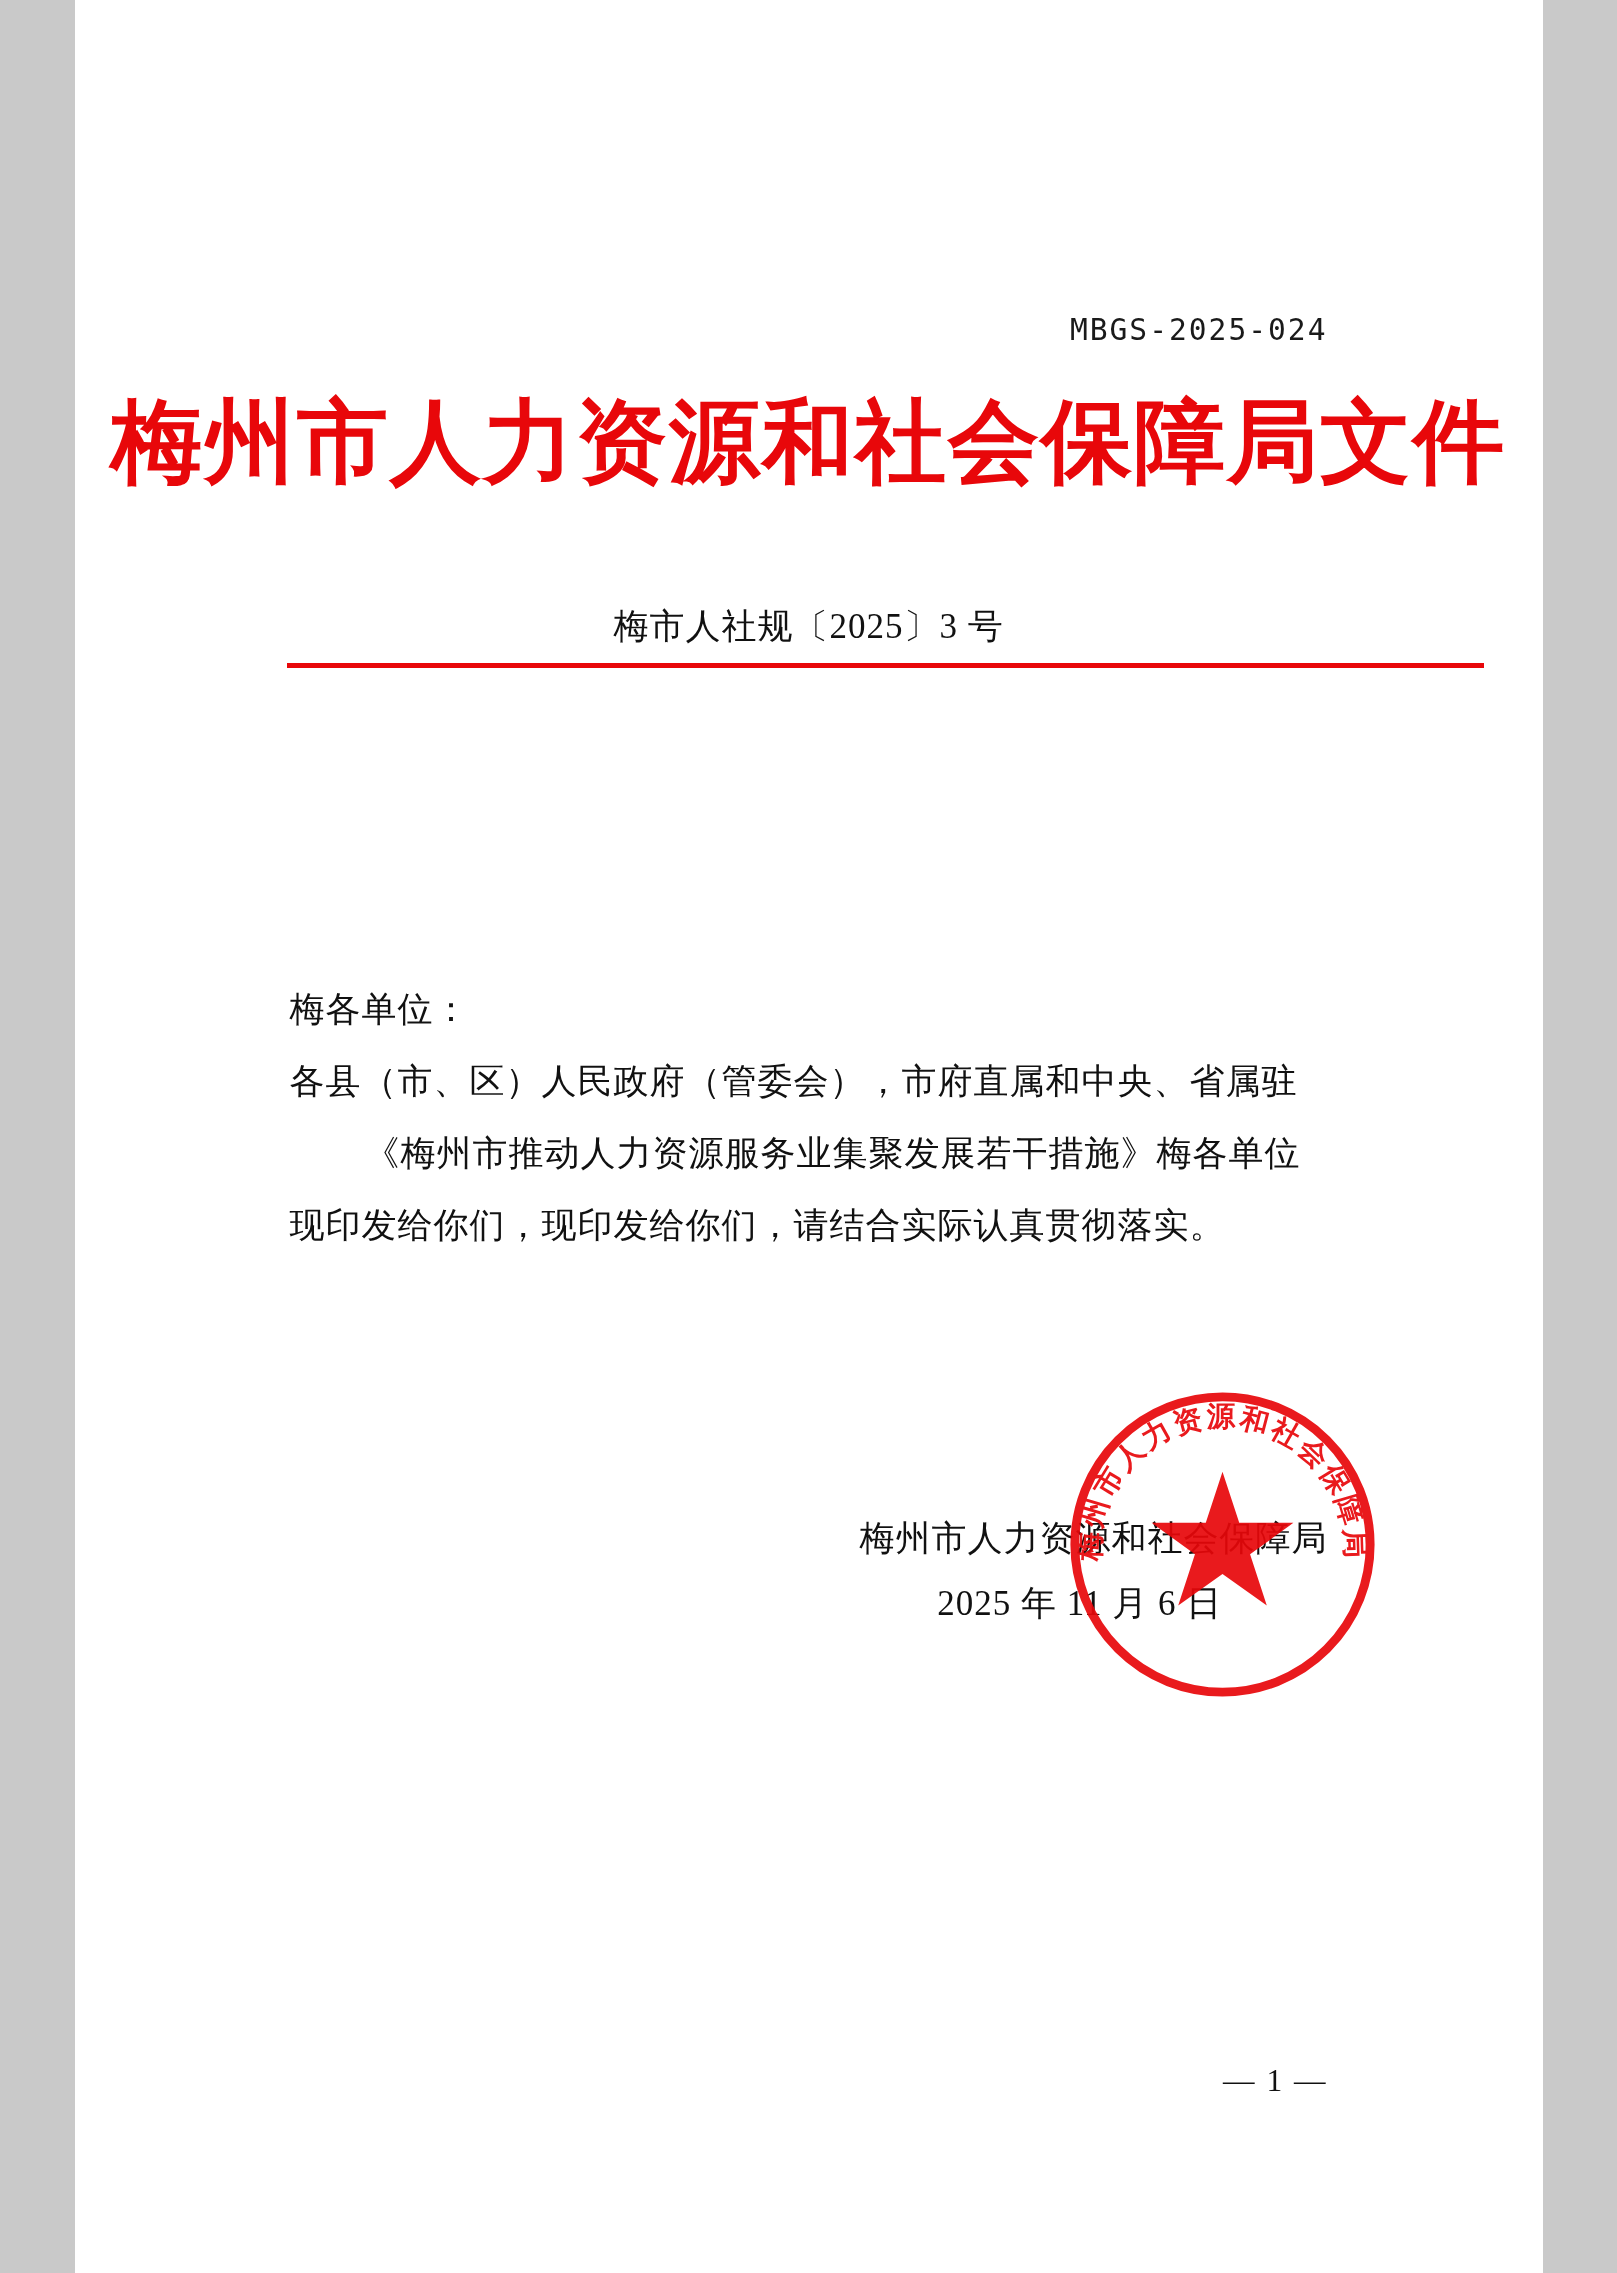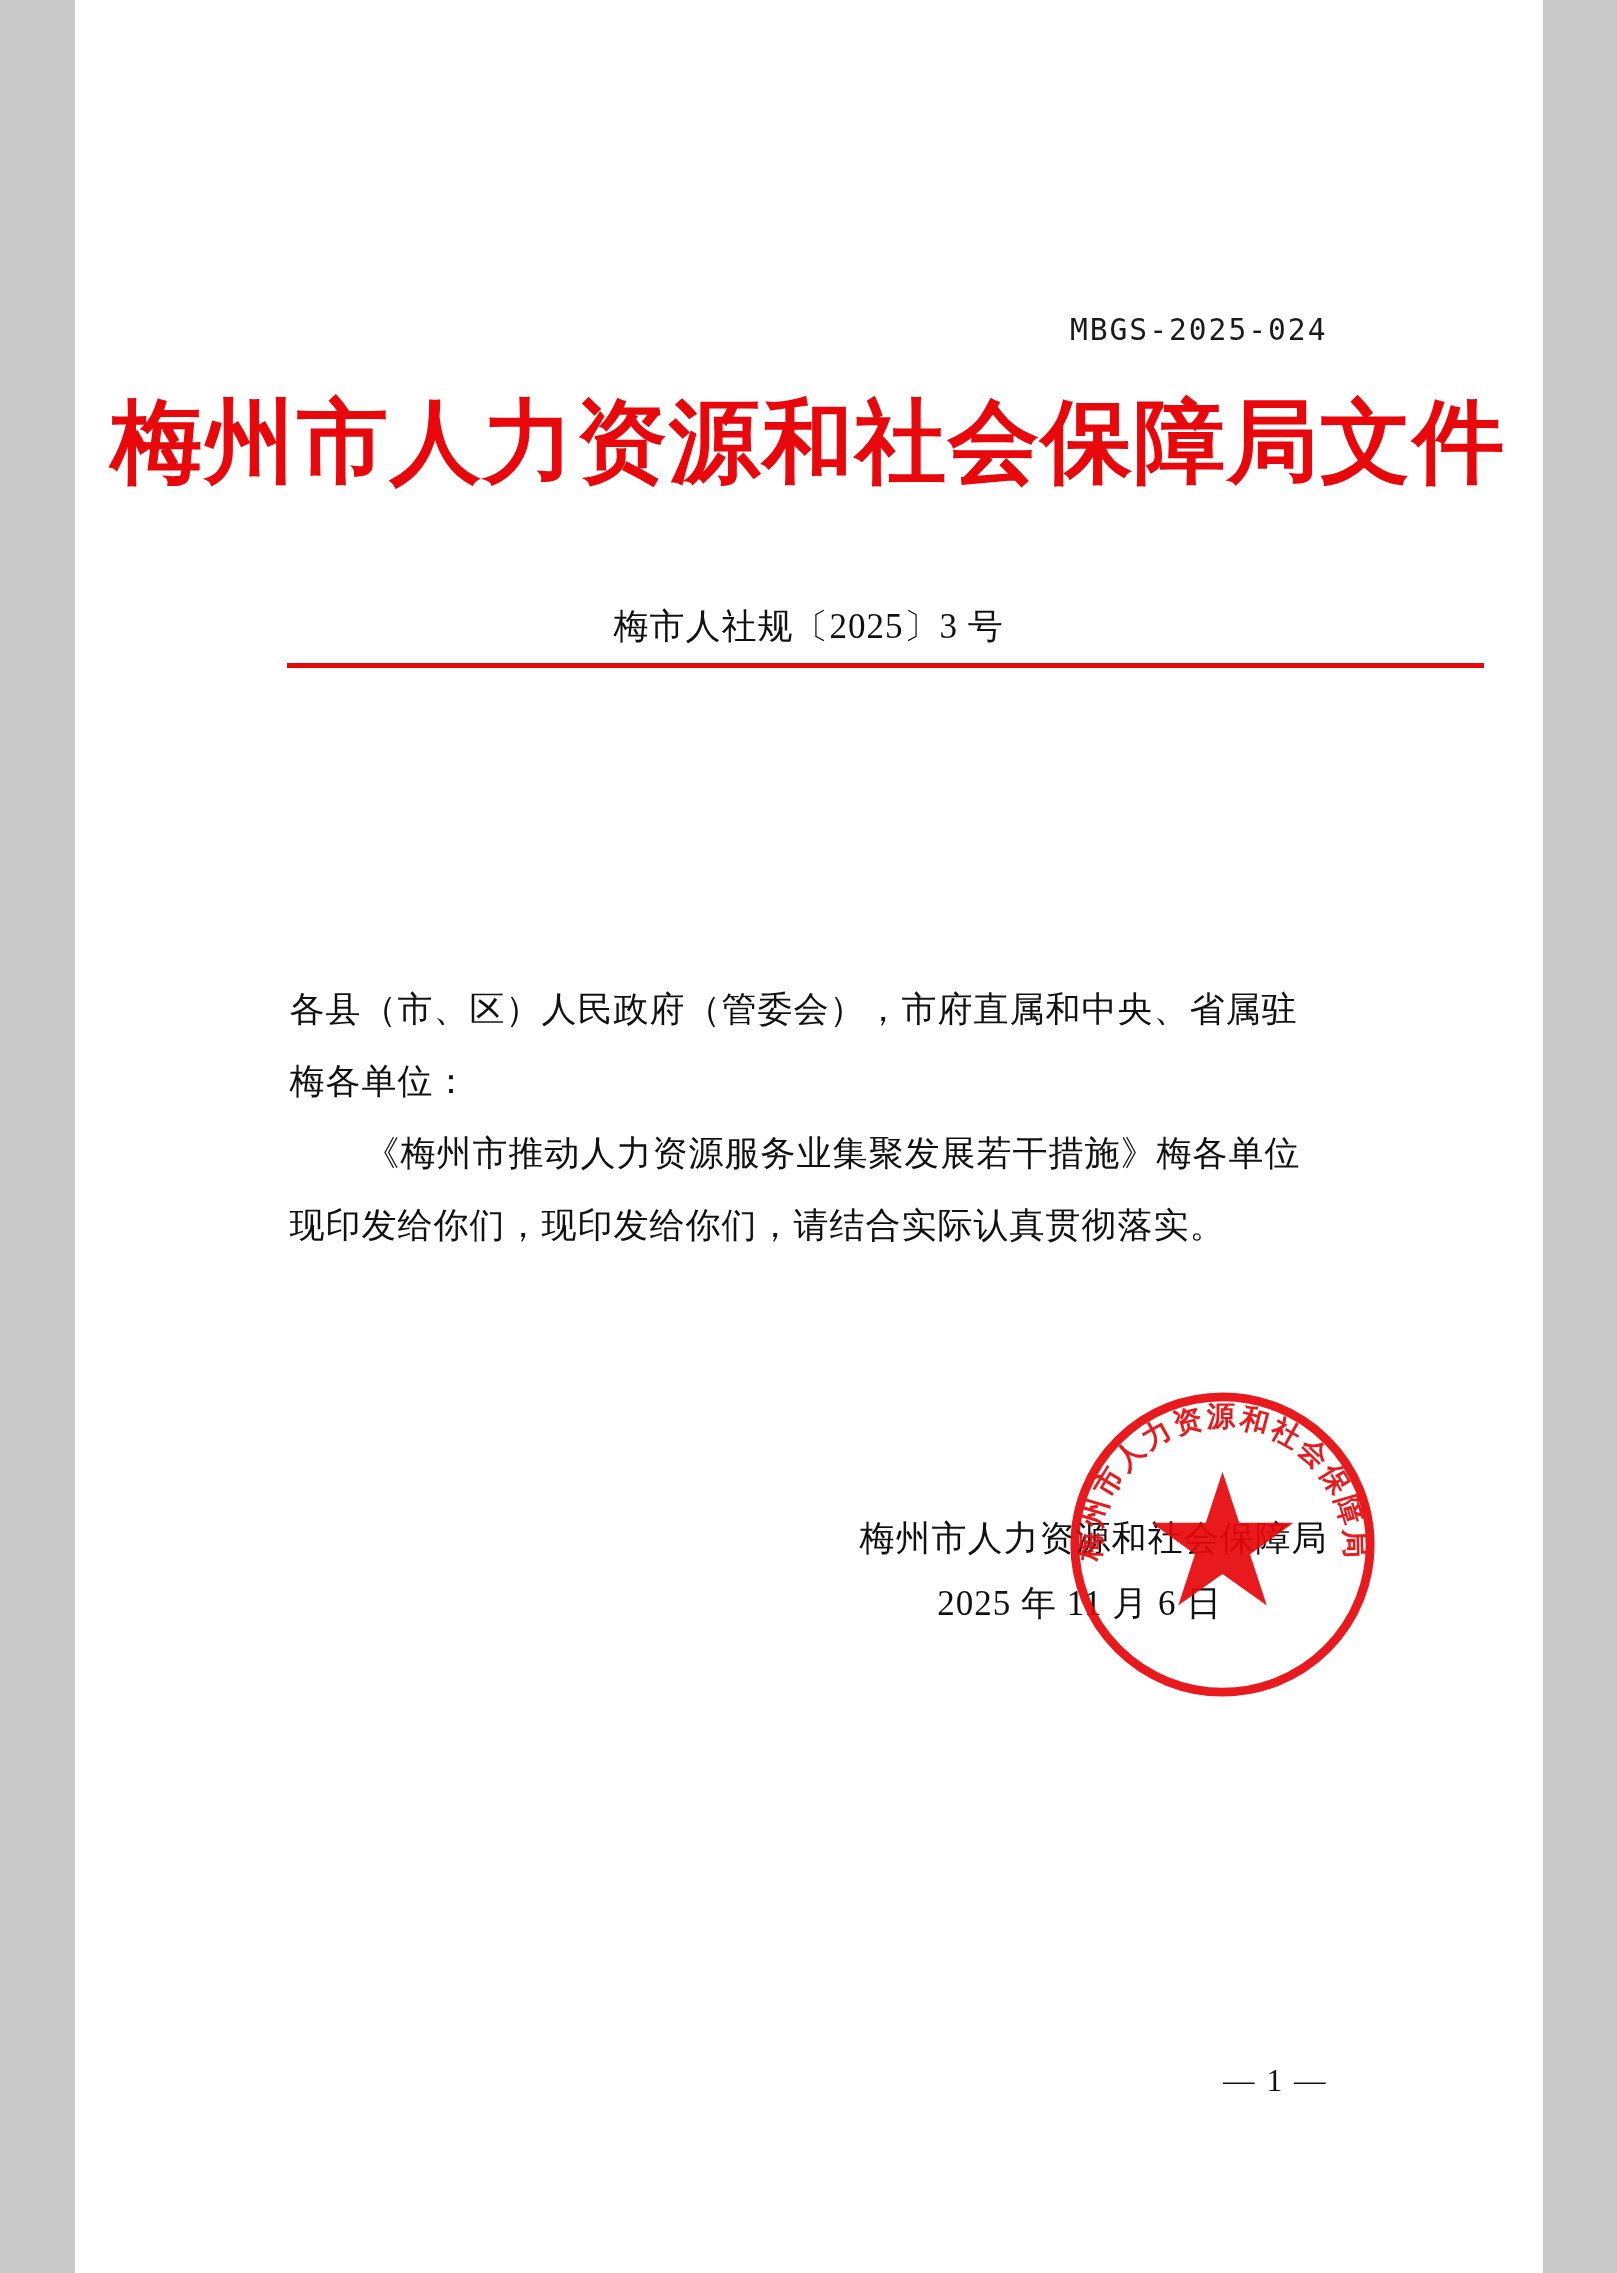--- a/index.html
+++ b/index.html
@@ -133,22 +133,22 @@
   <div class="doc-code">MBGS-2025-024</div>
 
   <div class="masthead">梅州市人力资源和社会保障局文件</div>
 
   <div class="doc-number">梅市人社规〔2025〕3 号</div>
 
   <div class="red-rule"></div>
 
 
   <div class="body-block">
+    <p>梅各单位：</p>
     <p>各县（市、区）人民政府（管委会），市府直属和中央、省属驻</p>
-    <p>梅各单位：</p>
     <p class="indent">《梅州市推动人力资源服务业集聚发展若干措施》梅各单位</p>
     <p>现印发给你们，现印发给你们，请结合实际认真贯彻落实。</p>
   </div>
 
   <div class="signature">
     <div class="sig-line">梅州市人力资源和社会保障局</div>
     <div class="sig-line sig-date">2025 年 11 月 6 日</div>
   </div>
 
   <svg class="seal" viewBox="0 0 320 320">

